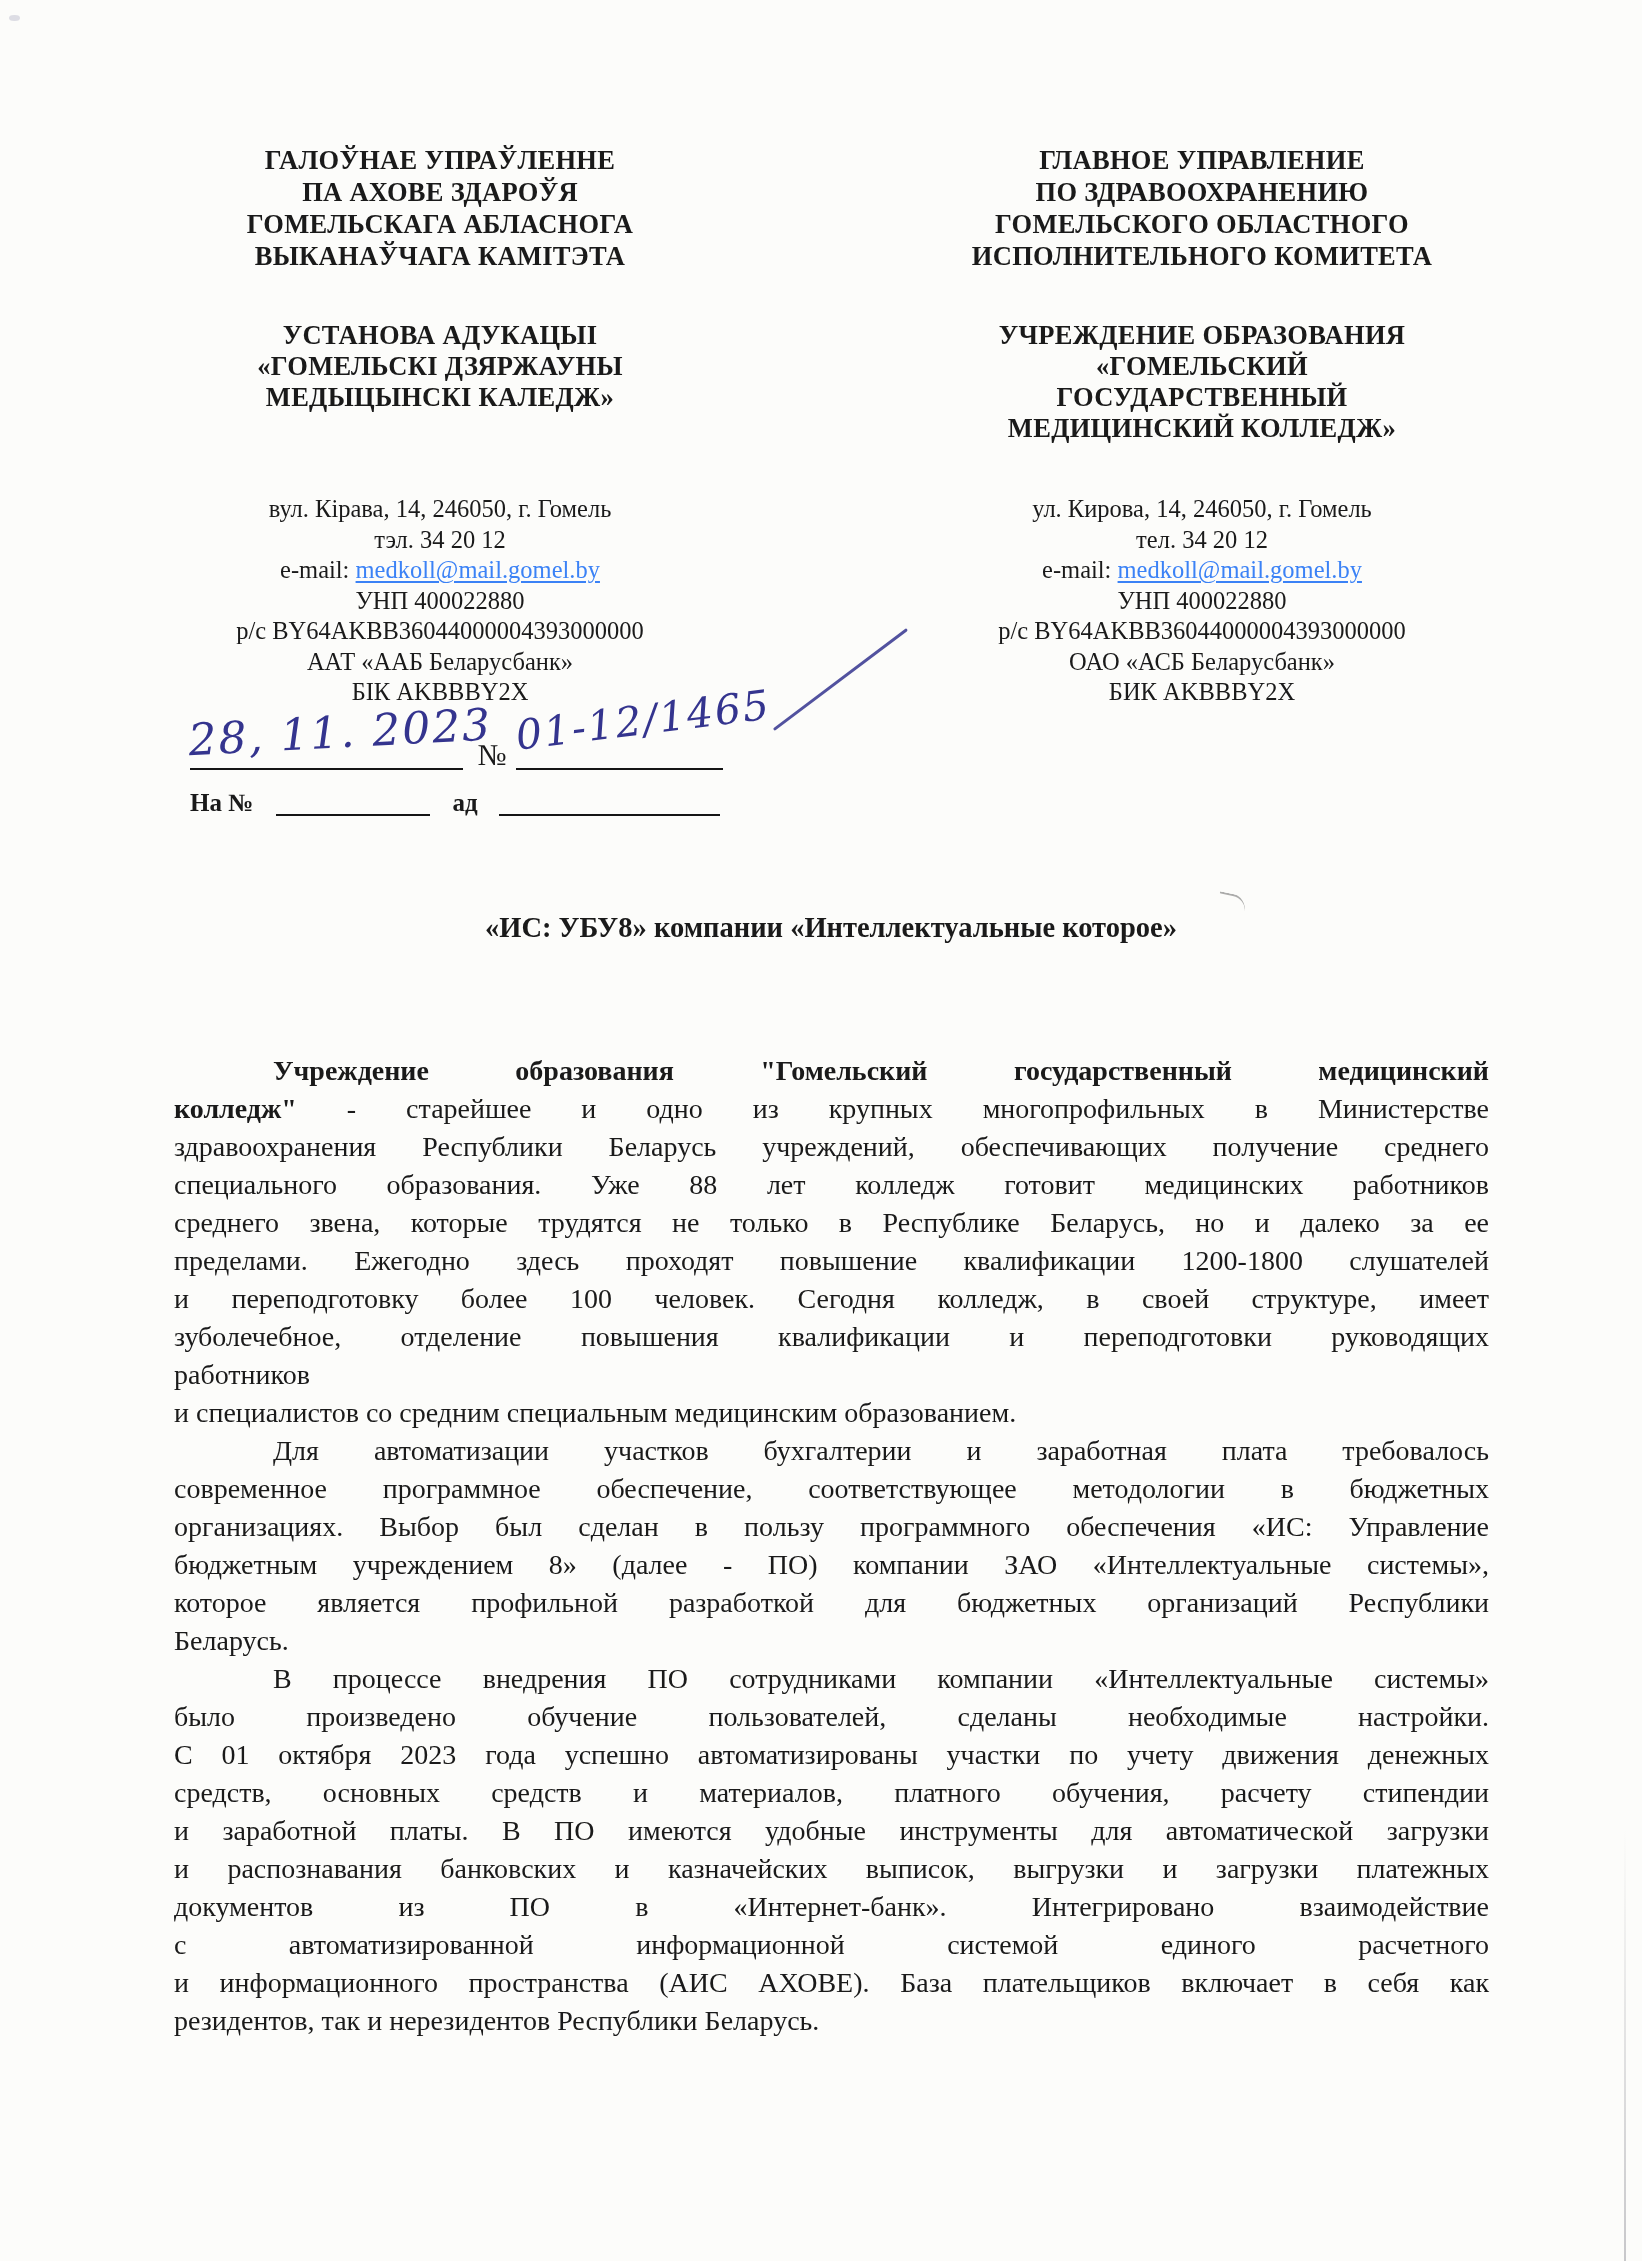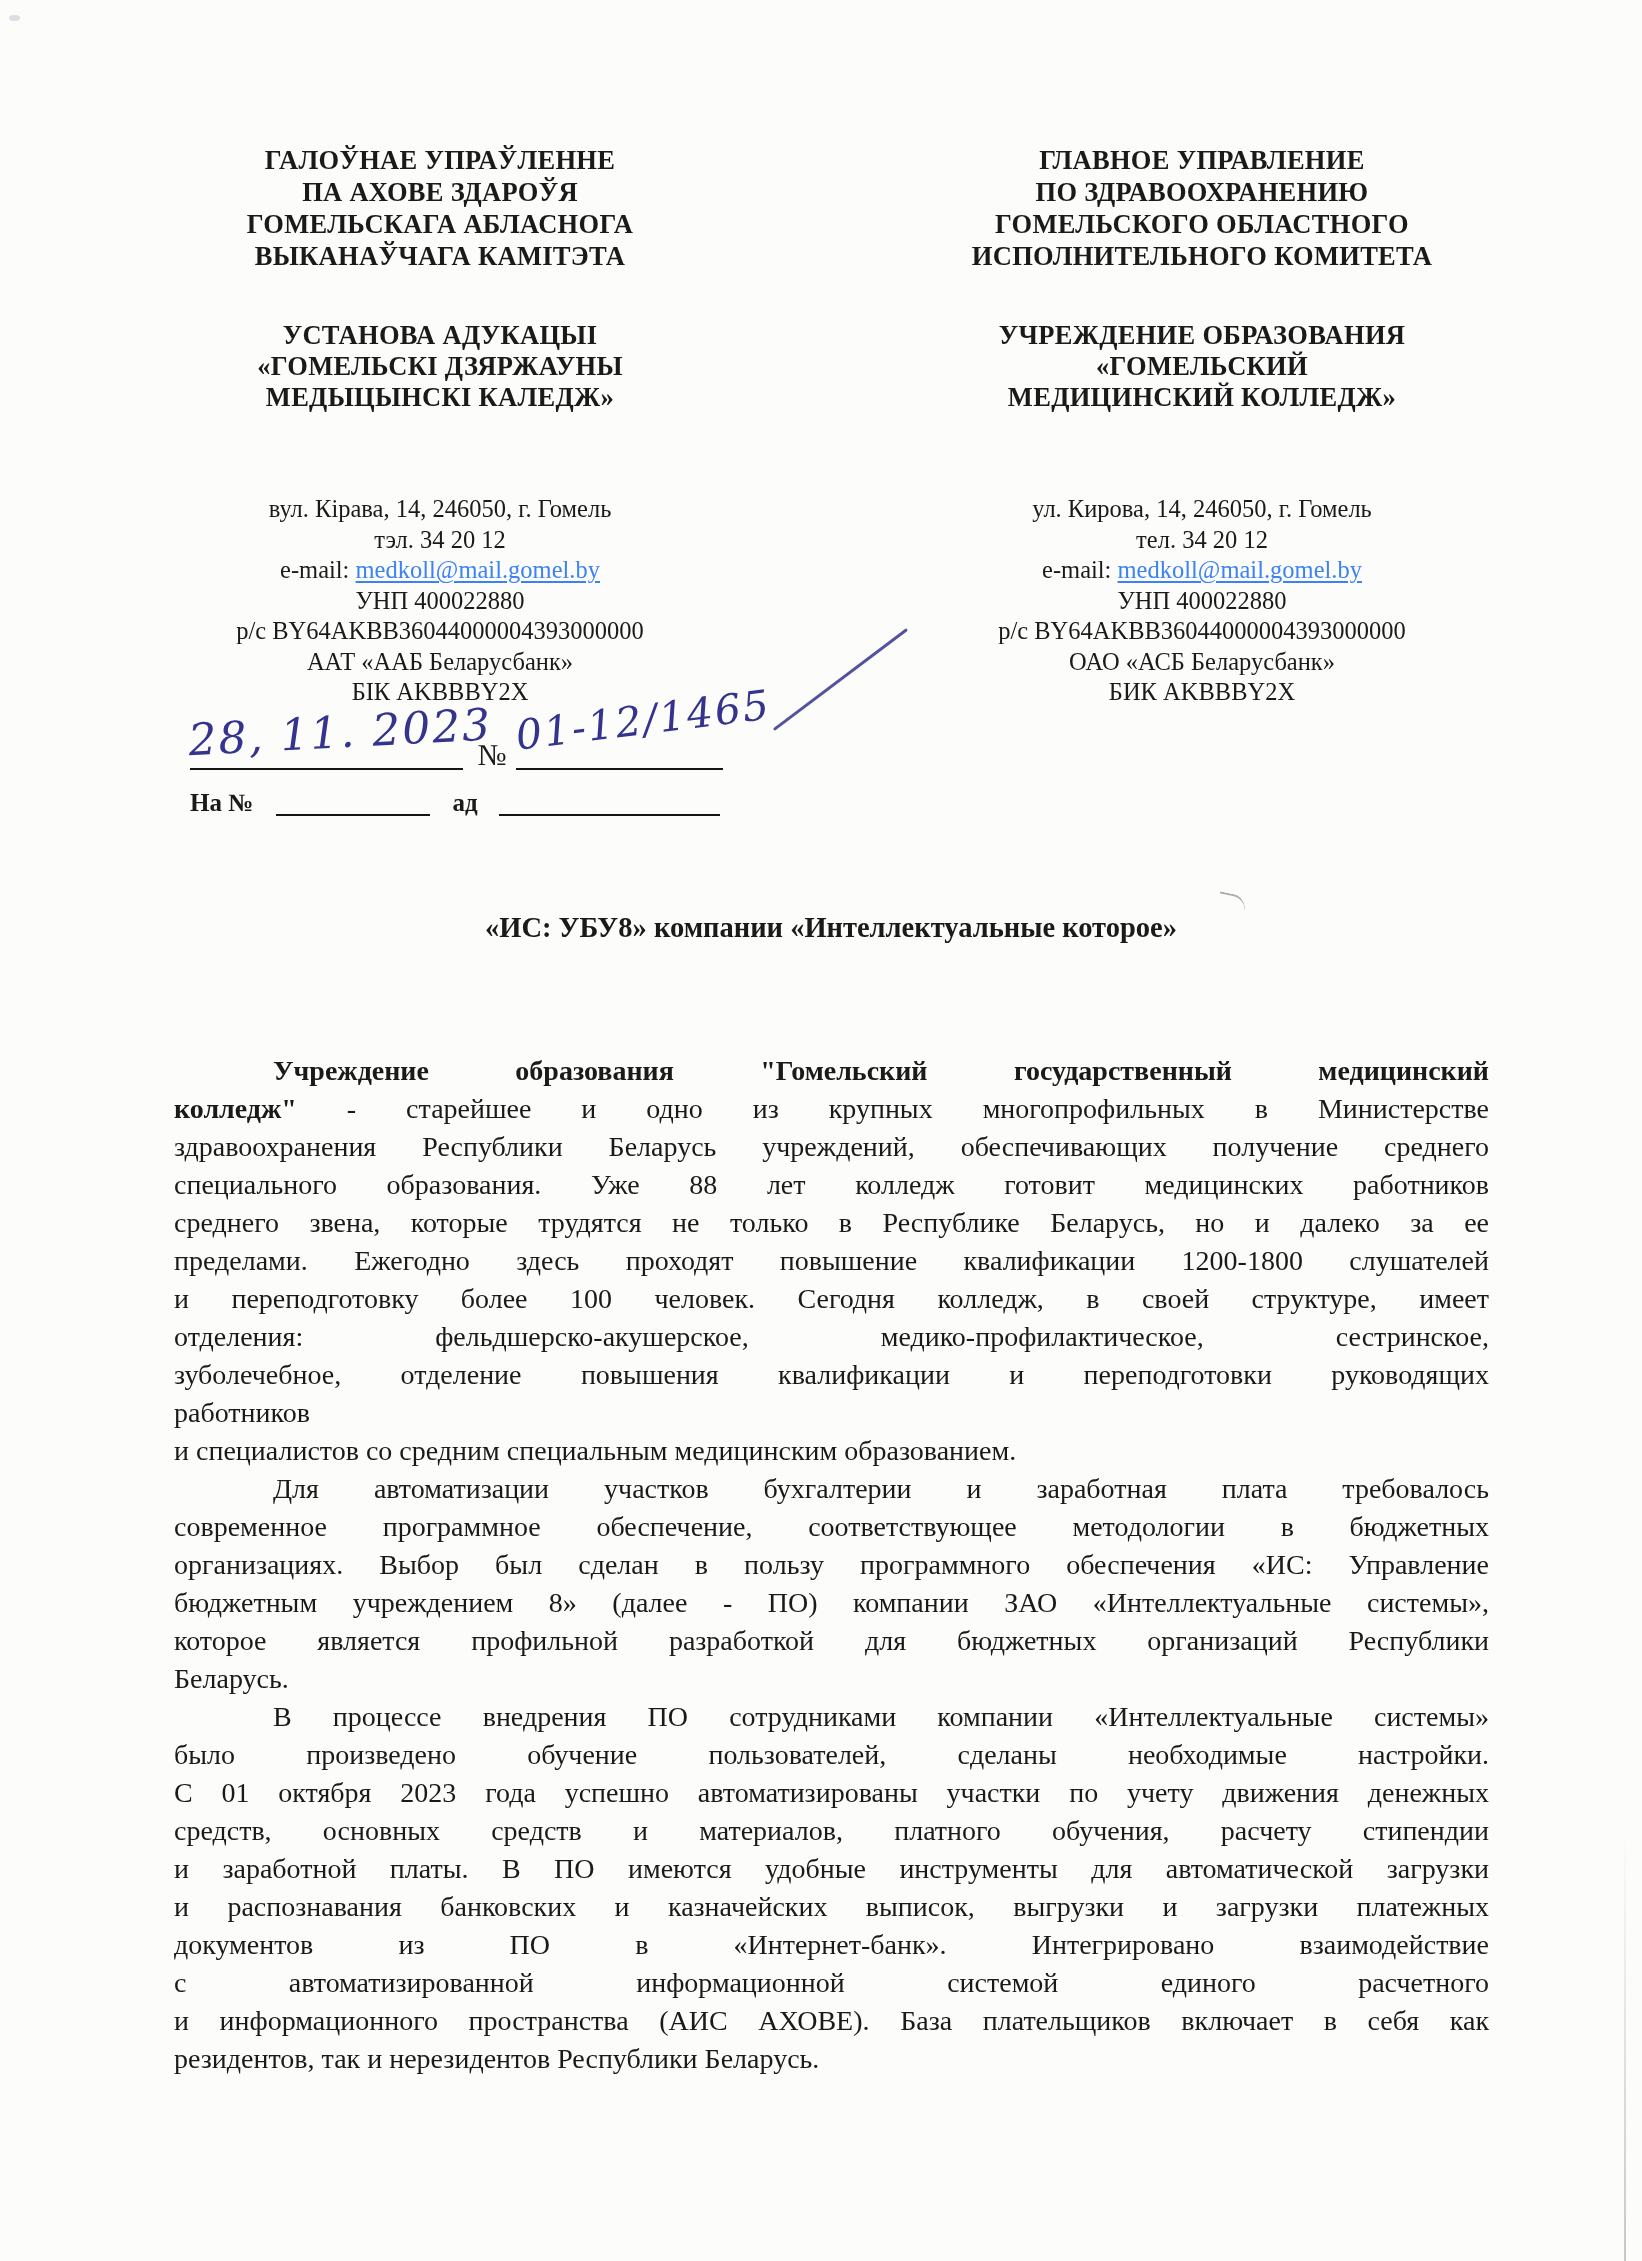--- a/index.html
+++ b/index.html
@@ -85,20 +85,21 @@
     <div>
       <div class="org">
         <div>ГЛАВНОЕ УПРАВЛЕНИЕ</div>
         <div>ПО ЗДРАВООХРАНЕНИЮ</div>
         <div>ГОМЕЛЬСКОГО ОБЛАСТНОГО</div>
         <div>ИСПОЛНИТЕЛЬНОГО КОМИТЕТА</div>
       </div>
       <div class="inst">
         <div>УЧРЕЖДЕНИЕ ОБРАЗОВАНИЯ</div>
         <div>«ГОМЕЛЬСКИЙ</div>
+        <div>ГОСУДАРСТВЕННЫЙ</div>
         <div>МЕДИЦИНСКИЙ КОЛЛЕДЖ»</div>
       </div>
       <div class="contact">
         <div>ул. Кирова, 14, 246050, г. Гомель</div>
         <div>тел. 34 20 12</div>
         <div><span>e-mail: </span><a class="email-link">medkoll@mail.gomel.by</a></div>
         <div>УНП 400022880</div>
         <div>р/с BY64AKBB36044000004393000000</div>
         <div>ОАО «АСБ Беларусбанк»</div>
         <div>БИК AKBBBY2X</div>
@@ -127,21 +128,20 @@
 
   <div class="body">
 
     <div class="bl indent bold">Учреждение образования "Гомельский государственный медицинский</div>
     <div class="bl"><span class="bold">колледж"</span><span> - старейшее и одно из крупных многопрофильных в Министерстве</span></div>
     <div class="bl">здравоохранения Республики Беларусь учреждений, обеспечивающих получение среднего</div>
     <div class="bl">специального образования. Уже 88 лет колледж готовит медицинских работников</div>
     <div class="bl">среднего звена, которые трудятся не только в Республике Беларусь, но и далеко за ее</div>
     <div class="bl">пределами. Ежегодно здесь проходят повышение квалификации 1200-1800 слушателей</div>
     <div class="bl">и переподготовку более 100 человек. Сегодня колледж, в своей структуре, имеет</div>
-    <div class="bl">отделения: фельдшерско-акушерское, медико-профилактическое, сестринское,</div>
     <div class="bl">зуболечебное, отделение повышения квалификации и переподготовки руководящих</div>
     <div class="bl flush">работников</div>
     <div class="bl flush">и специалистов со средним специальным медицинским образованием.</div>
 
     <div class="bl indent">Для автоматизации участков бухгалтерии и заработная плата требовалось</div>
     <div class="bl">современное программное обеспечение, соответствующее методологии в бюджетных</div>
     <div class="bl">организациях. Выбор был сделан в пользу программного обеспечения «ИС: Управление</div>
     <div class="bl">бюджетным учреждением 8» (далее - ПО) компании ЗАО «Интеллектуальные системы»,</div>
     <div class="bl">которое является профильной разработкой для бюджетных организаций Республики</div>
     <div class="bl flush">Беларусь.</div>

